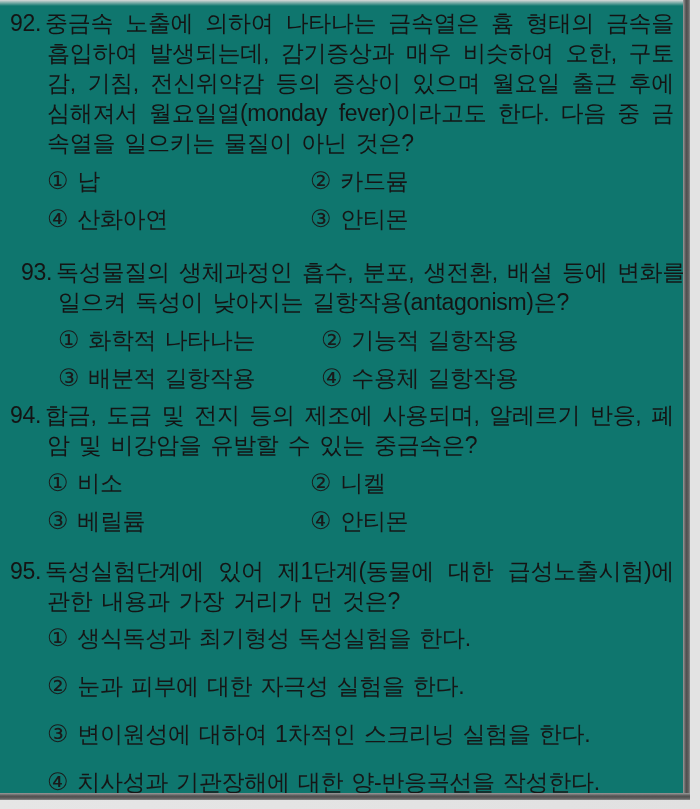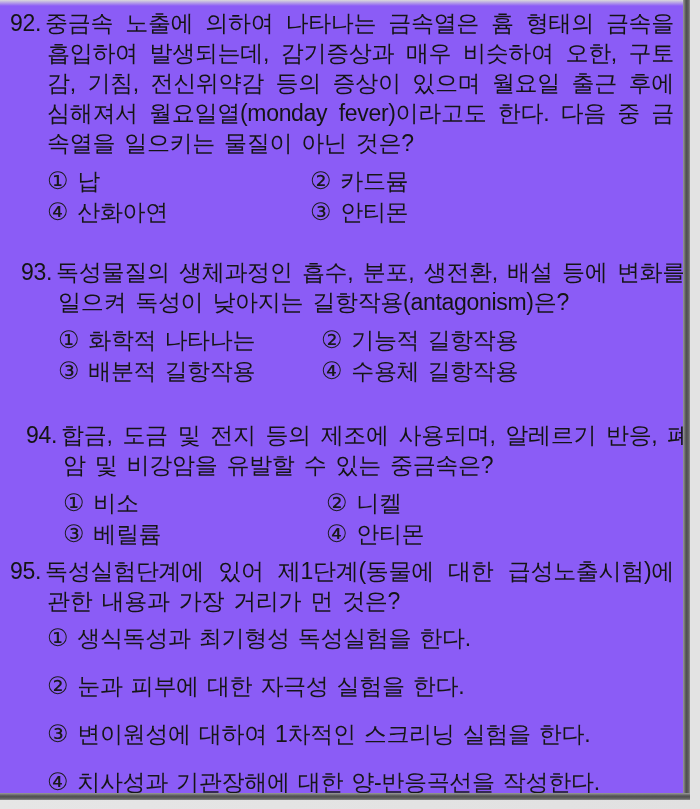--- a/index.html
+++ b/index.html
@@ -3,21 +3,21 @@
 <meta charset="utf-8">
 <style>
   * { margin: 0; padding: 0; box-sizing: border-box; }
   html, body { background: #e9e9e9; }
   body { font-family: "Liberation Sans", "DejaVu Sans", sans-serif; }
 
   .page {
     position: relative;
     width: 700px;
     height: 809px;
-    background: #8b5cf6;
+    background: #0f766e;
     overflow: hidden;
     color: #161616;
   }
 
   
   .margin-right {
     position: absolute; top: 0; right: 0;
     width: 10px; height: 100%;
     background: #e3e3e3;
   }
@@ -42,40 +42,40 @@
     background: linear-gradient(to bottom, #dadada, rgba(252,252,252,0));
   }
 
   .question {
     position: absolute;
     left: 10px;
     width: 664px;
   }
   .q92 { top: 8px; }
   .q93 { top: 257px; margin-left: 11px; }
-  .q94 { top: 420px; margin-left: 16px; }
+  .q94 { top: 400px; }
   .q95 { top: 556px; }
 
   .q-text {
     font-size: 23px;
     line-height: 30px;
     letter-spacing: -0.3px;
     word-spacing: 3px;
     text-align: justify;
     padding-left: 37px;
     text-indent: -37px;
     color: #141414;
   }
   .q-number { padding-right: 4px; }
 
   .options {
     margin-top: 8px;
     margin-left: 37px;
     display: grid;
-    row-gap: 1px;
+    row-gap: 8px;
     font-size: 23px;
     line-height: 30px;
     letter-spacing: -0.3px;
   }
   .options.two-col { grid-template-columns: 263px auto; }
   .options.one-col { grid-template-columns: auto; row-gap: 18px; margin-top: 7px; }
 
   .opt { white-space: nowrap; }
   .opt .marker {
     font-size: 24px;

